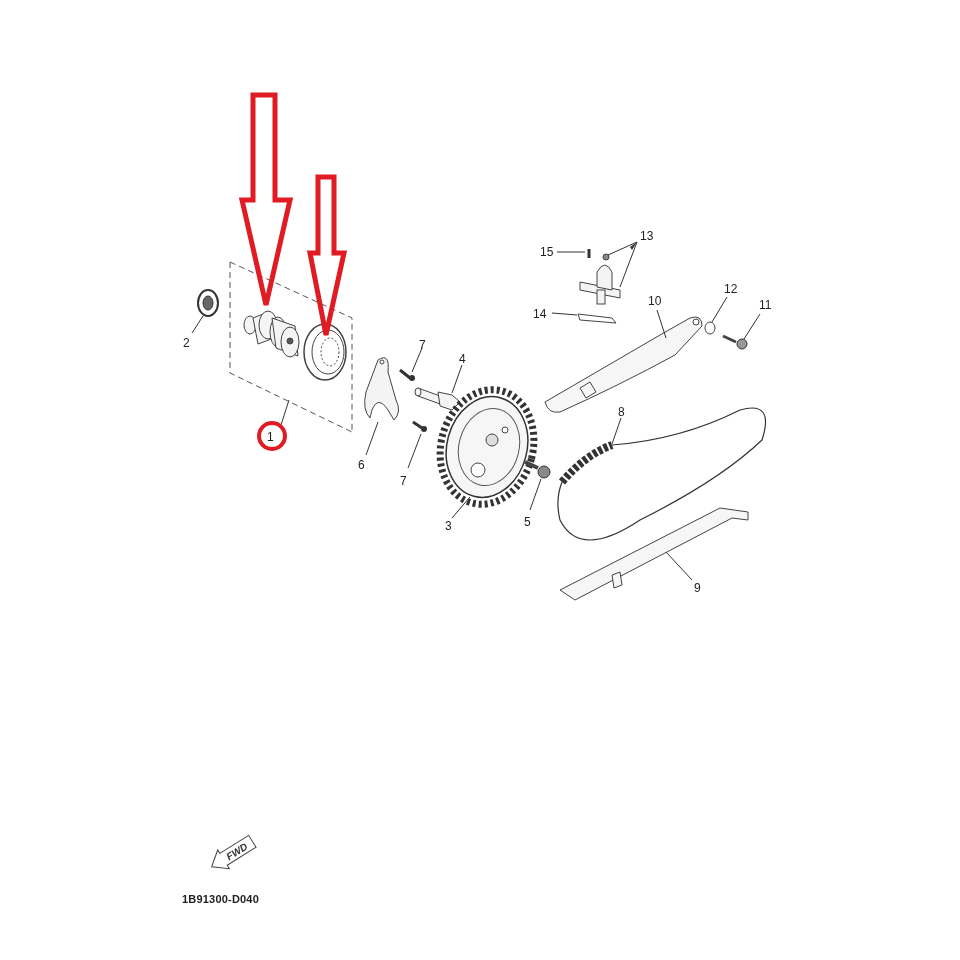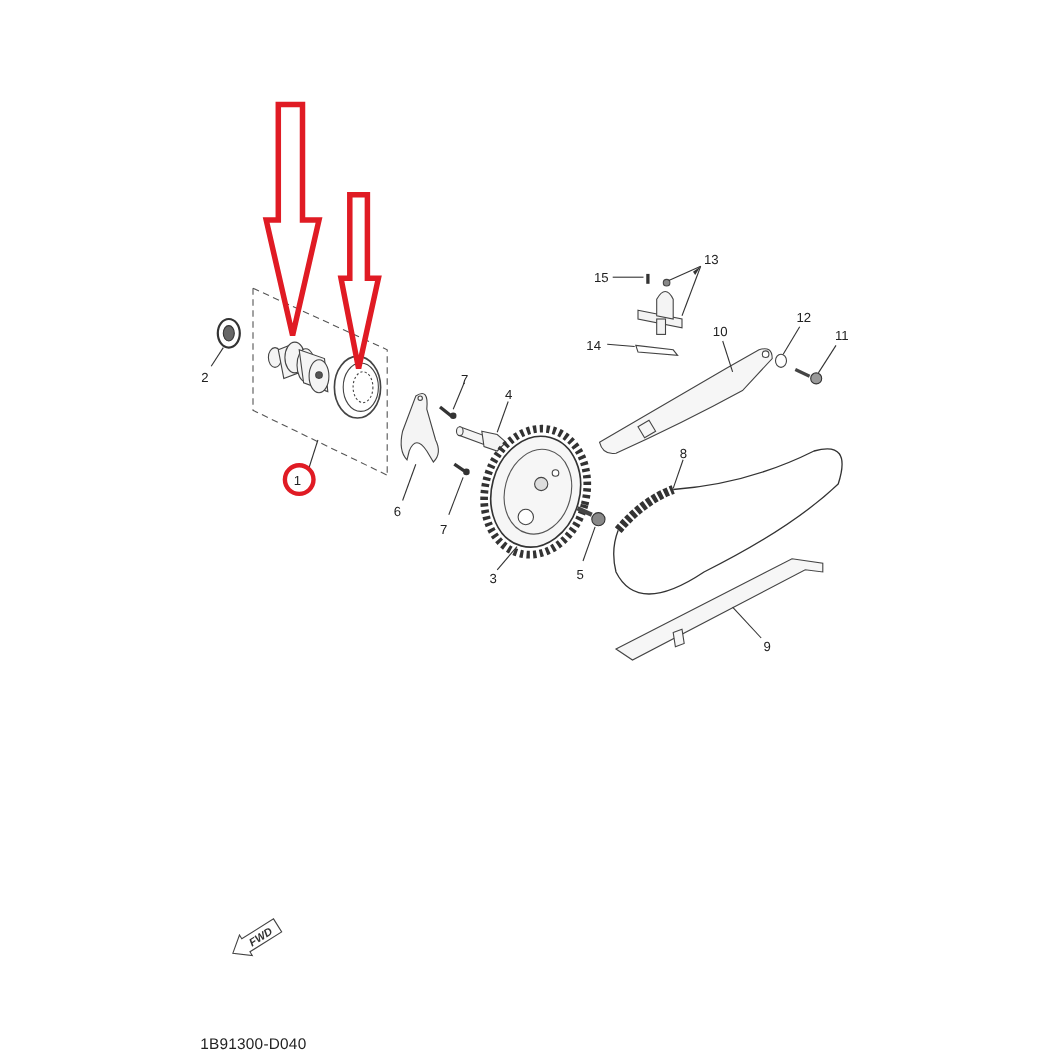--- a/index.html
+++ b/index.html
@@ -1,19 +1,19 @@
 <!DOCTYPE html>
 <html><head>
 <meta charset="utf-8">
 <style>
   html, body { margin: 0; padding: 0; background: #ffffff; }
   body { width: 960px; height: 960px; position: relative; overflow: hidden; font-family: "Liberation Sans", sans-serif; }
   svg { position: absolute; left: 0; top: 0; }
   .lbl { font-family: "Liberation Sans", sans-serif; font-size: 12px; fill: #222; }
-  .code { position: absolute; left: 182px; top: 893px; font-family: "Liberation Sans", sans-serif; font-weight: normal; font-size: 14px; color: #222; letter-spacing: 0.2px; margin-top: 48px; }
+  .code { position: absolute; left: 182px; top: 893px; font-family: "Liberation Sans", sans-serif; font-weight: bold; font-size: 11px; color: #222; letter-spacing: 0.2px; }
 </style>
 </head>
 <body>
 
 <svg width="960" height="960" viewBox="0 0 960 960">
 
   <g fill="none" stroke="#555" stroke-width="1" stroke-dasharray="6,4">
     <polyline points="230,262 352,318 352,432"></polyline>
     <polyline points="230,262 230,373 352,432"></polyline>
   </g>

